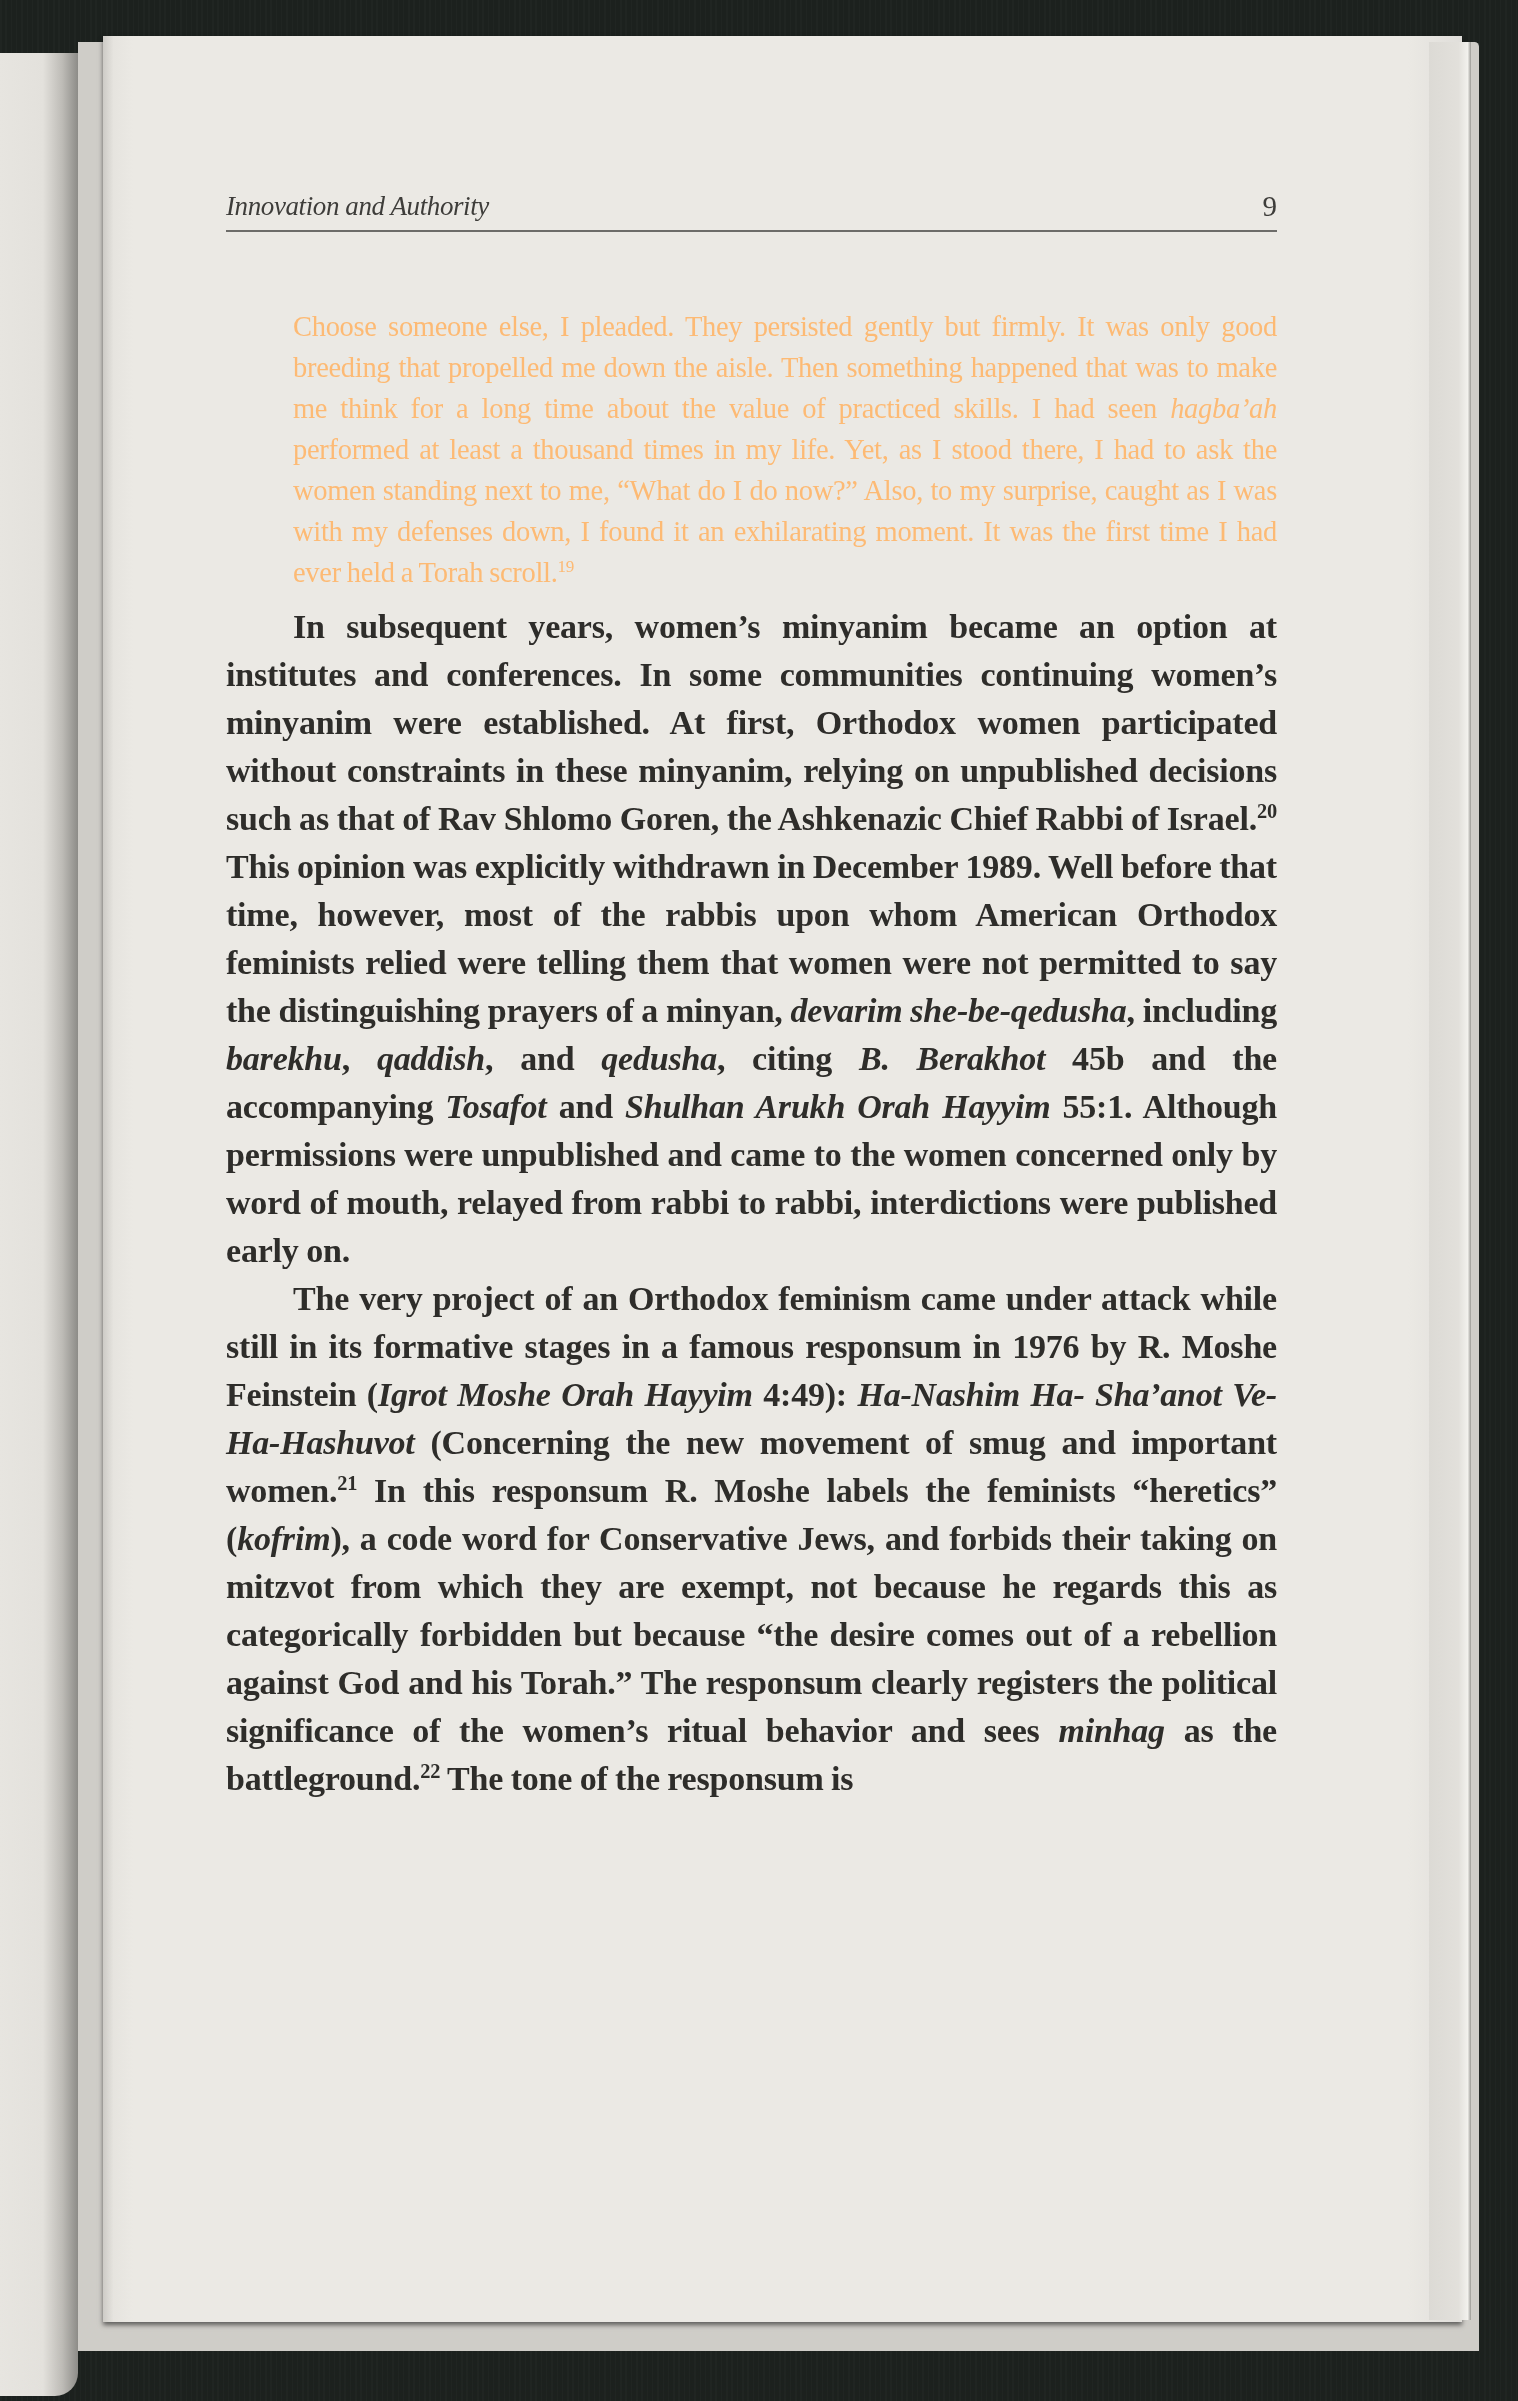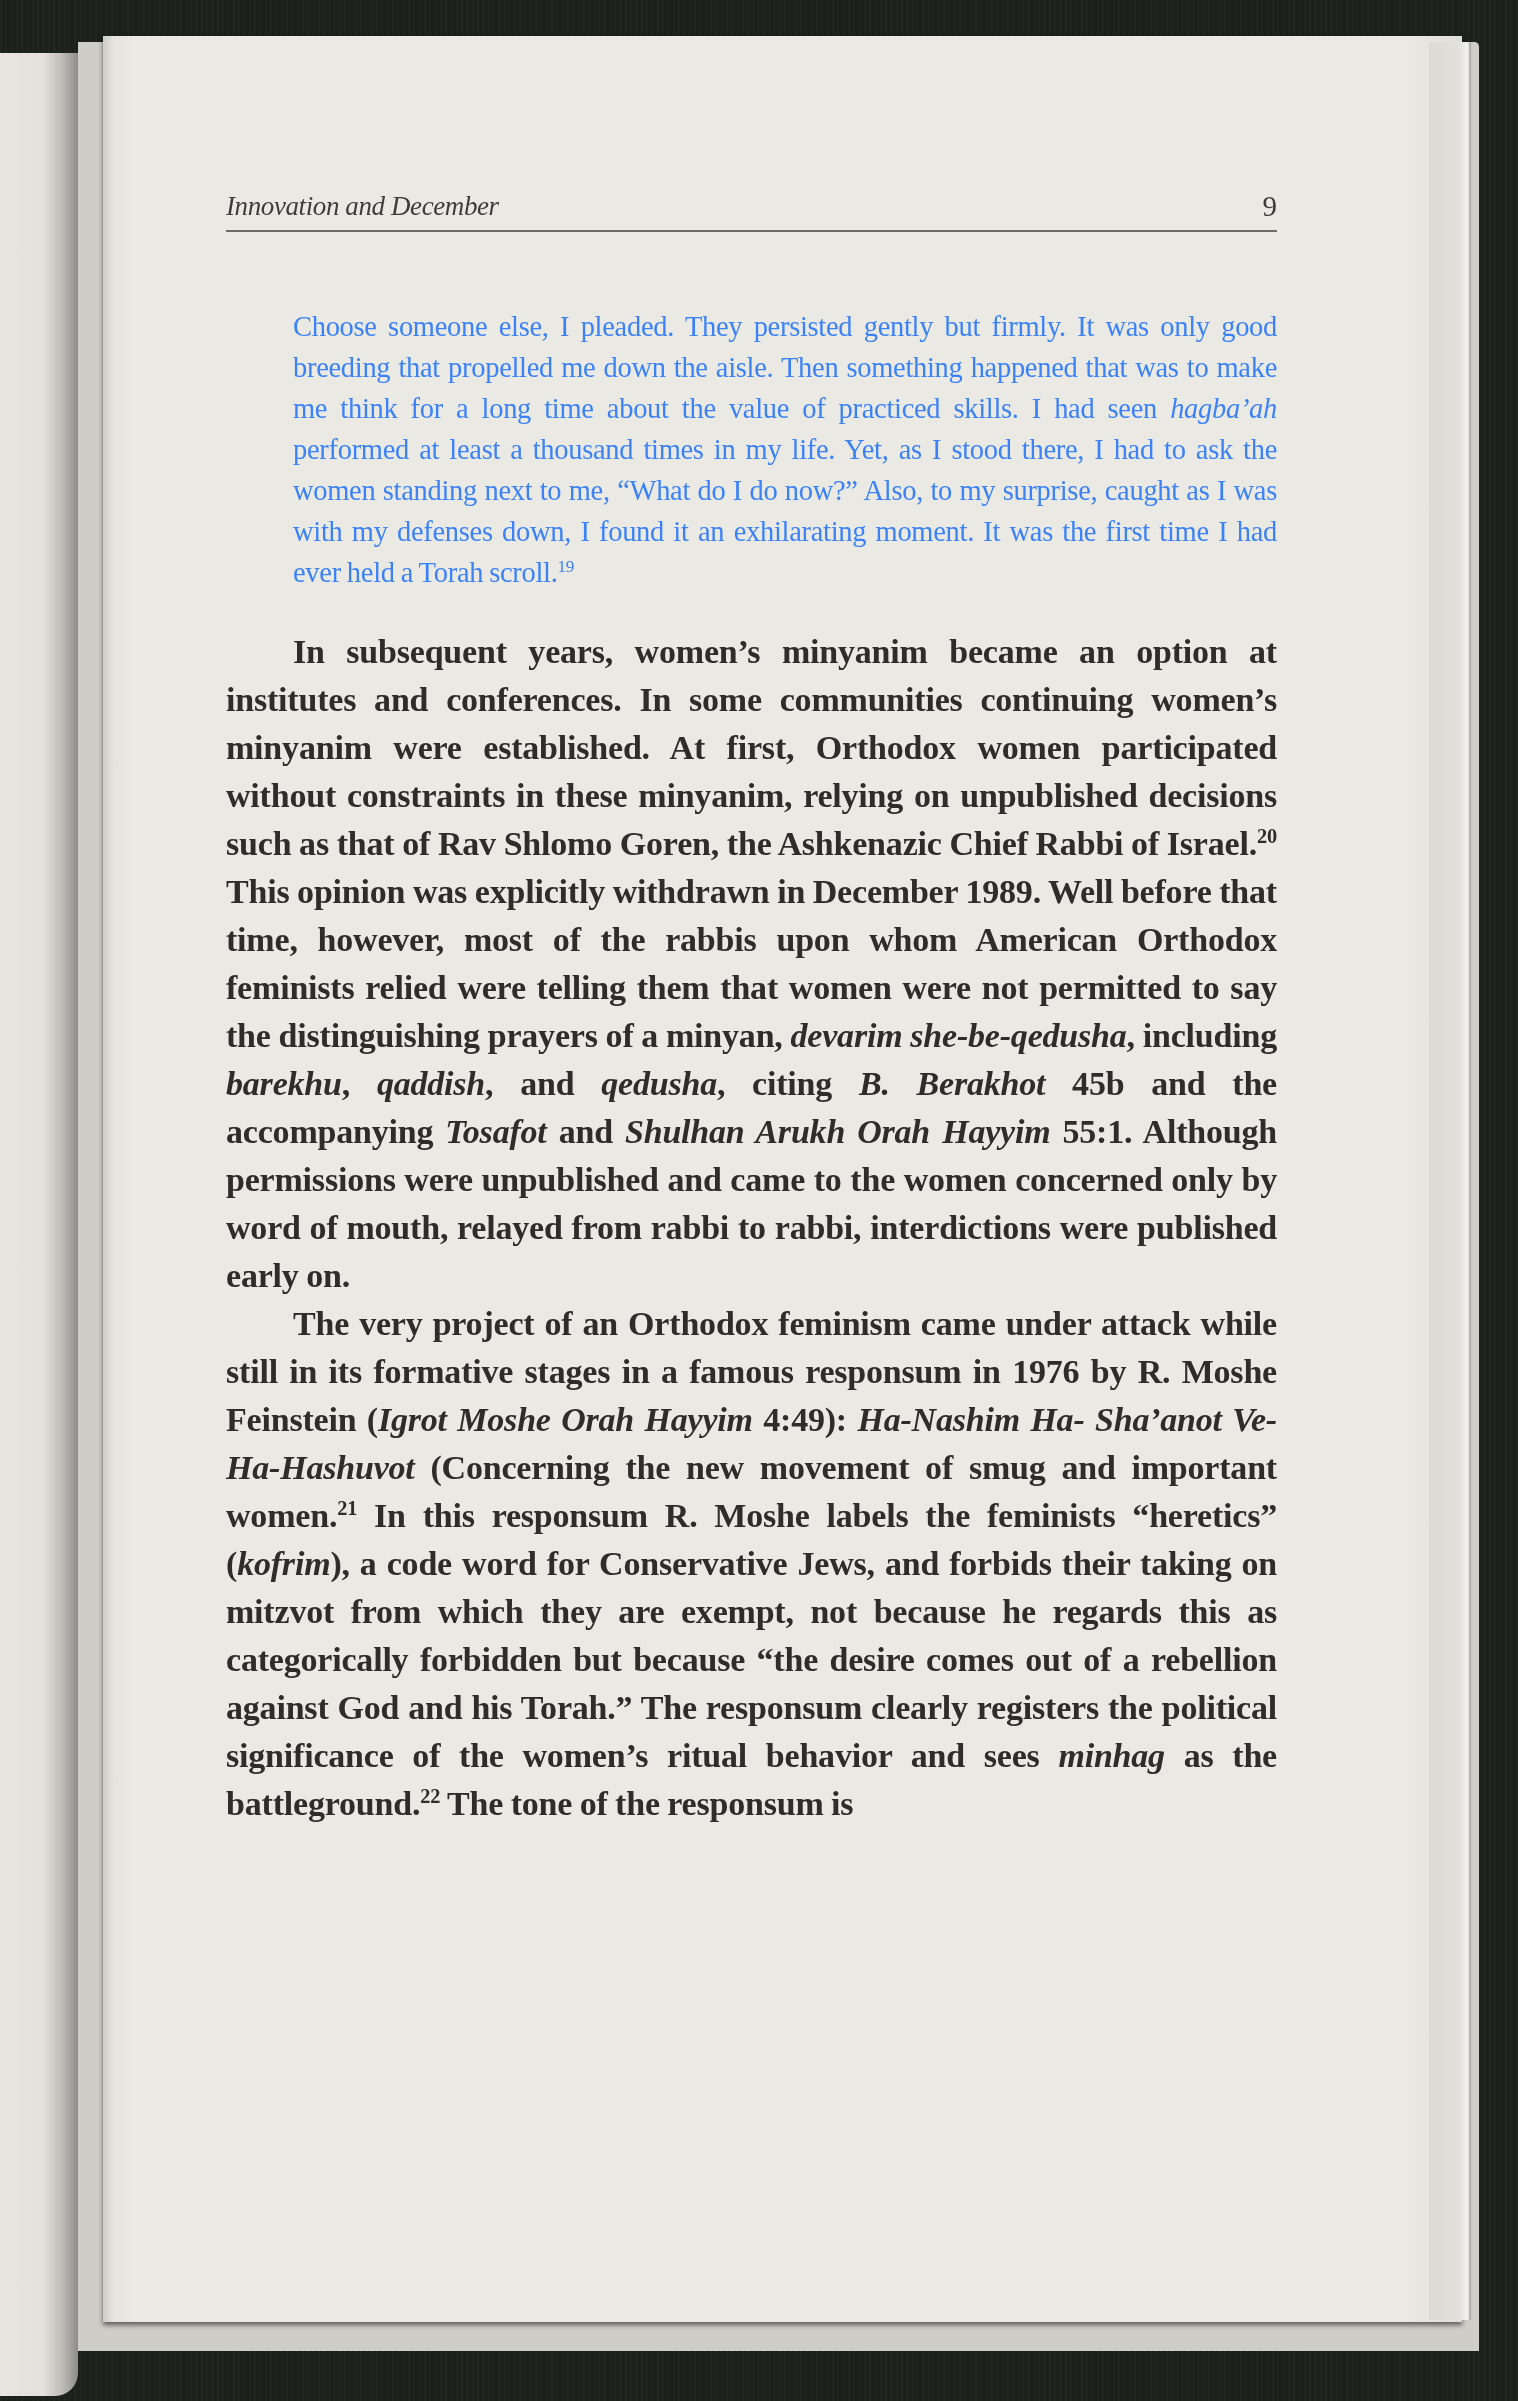--- a/index.html
+++ b/index.html
@@ -49,38 +49,38 @@
   .text-block {
     position: absolute; left: 226px; top: 283px; width: 1051px;
     color: #2e2d2a;
   }
   .para {
     font-size: 34px; line-height: 48px; text-align: justify;
     margin: 0; hyphens: manual; letter-spacing: -0.2px; word-spacing: -0.8px;
   }
   .para.indent { text-indent: 67px; font-weight: bold; }
   .blockquote {
-    margin: 23px 0 35px 67px;
+    margin: 23px 0 10px 67px;
     font-size: 28.5px; line-height: 41px; text-align: justify;
-    letter-spacing: -0.3px; word-spacing: -0.8px; color: #3b82f6;
+    letter-spacing: -0.3px; word-spacing: -0.8px; color: #fdba74;
   }
   sup { font-size: 60%; line-height: 0; vertical-align: super; }
   em { font-style: italic; }
 </style>
 </head>
 <body>
 
 <div class="backdrop"></div>
 <div class="prev-page"></div>
 <div class="page-edge"></div>
 <div class="page"></div>
 <div class="page-thickness"></div>
 
 <div class="running-head">
-  <span class="running-title">Innovation and December</span>
+  <span class="running-title">Innovation and Authority</span>
   <span class="page-number">9</span>
 </div>
 
 <div class="text-block">
 
   <div class="blockquote"><span>Choose someone else, I pleaded. They persisted gently but firmly. It was only good breeding that propelled me down the aisle. Then something happened that was to make me think for a long time about the value of practiced skills. I had seen </span><em>hagba’ah</em><span> performed at least a thousand times in my life. Yet, as I stood there, I had to ask the women standing next to me, “What do I do now?” Also, to my sur­prise, caught as I was with my defenses down, I found it an exhila­rating moment. It was the first time I had ever held a Torah scroll.</span><sup>19</sup></div>
 
   <p class="para indent"><span>In subsequent years, women’s minyanim became an option at institutes and conferences. In some communities continuing women’s minyanim were established. At first, Orthodox women participated without constraints in these minyanim, relying on unpublished decisions such as that of Rav Shlomo Goren, the Ashkenazic Chief Rabbi of Israel.</span><sup>20</sup><span> This opinion was explicitly withdrawn in December 1989. Well before that time, however, most of the rabbis upon whom American Orthodox feminists relied were telling them that women were not permitted to say the distinguishing prayers of a minyan, </span><em>devarim she-be-qedusha</em><span>, including </span><em>barekhu</em><span>, </span><em>qaddish</em><span>, and </span><em>qedusha</em><span>, citing </span><em>B. Berakhot</em><span> 45b and the accompanying </span><em>Tosafot</em><span> and </span><em>Shulhan Arukh Orah Hayyim</em><span> 55:1. Although permissions were unpublished and came to the women concerned only by word of mouth, relayed from rabbi to rabbi, interdictions were published early on.</span></p>
 
   <p class="para indent"><span>The very project of an Orthodox feminism came under attack while still in its formative stages in a famous responsum in 1976 by R. Moshe Feinstein (</span><em>Igrot Moshe Orah Hayyim</em><span> 4:49): </span><em>Ha-Nashim Ha- Sha’anot Ve-Ha-Hashuvot</em><span> (Concerning the new movement of smug and important women.</span><sup>21</sup><span> In this responsum R. Moshe labels the feminists “heretics” (</span><em>kofrim</em><span>), a code word for Conservative Jews, and forbids their taking on mitzvot from which they are exempt, not because he regards this as categori­cally forbidden but because “the desire comes out of a rebellion against God and his Torah.” The responsum clearly registers the political significance of the women’s ritual behavior and sees </span><em>minhag</em><span> as the battleground.</span><sup>22</sup><span> The tone of the responsum is</span></p>

